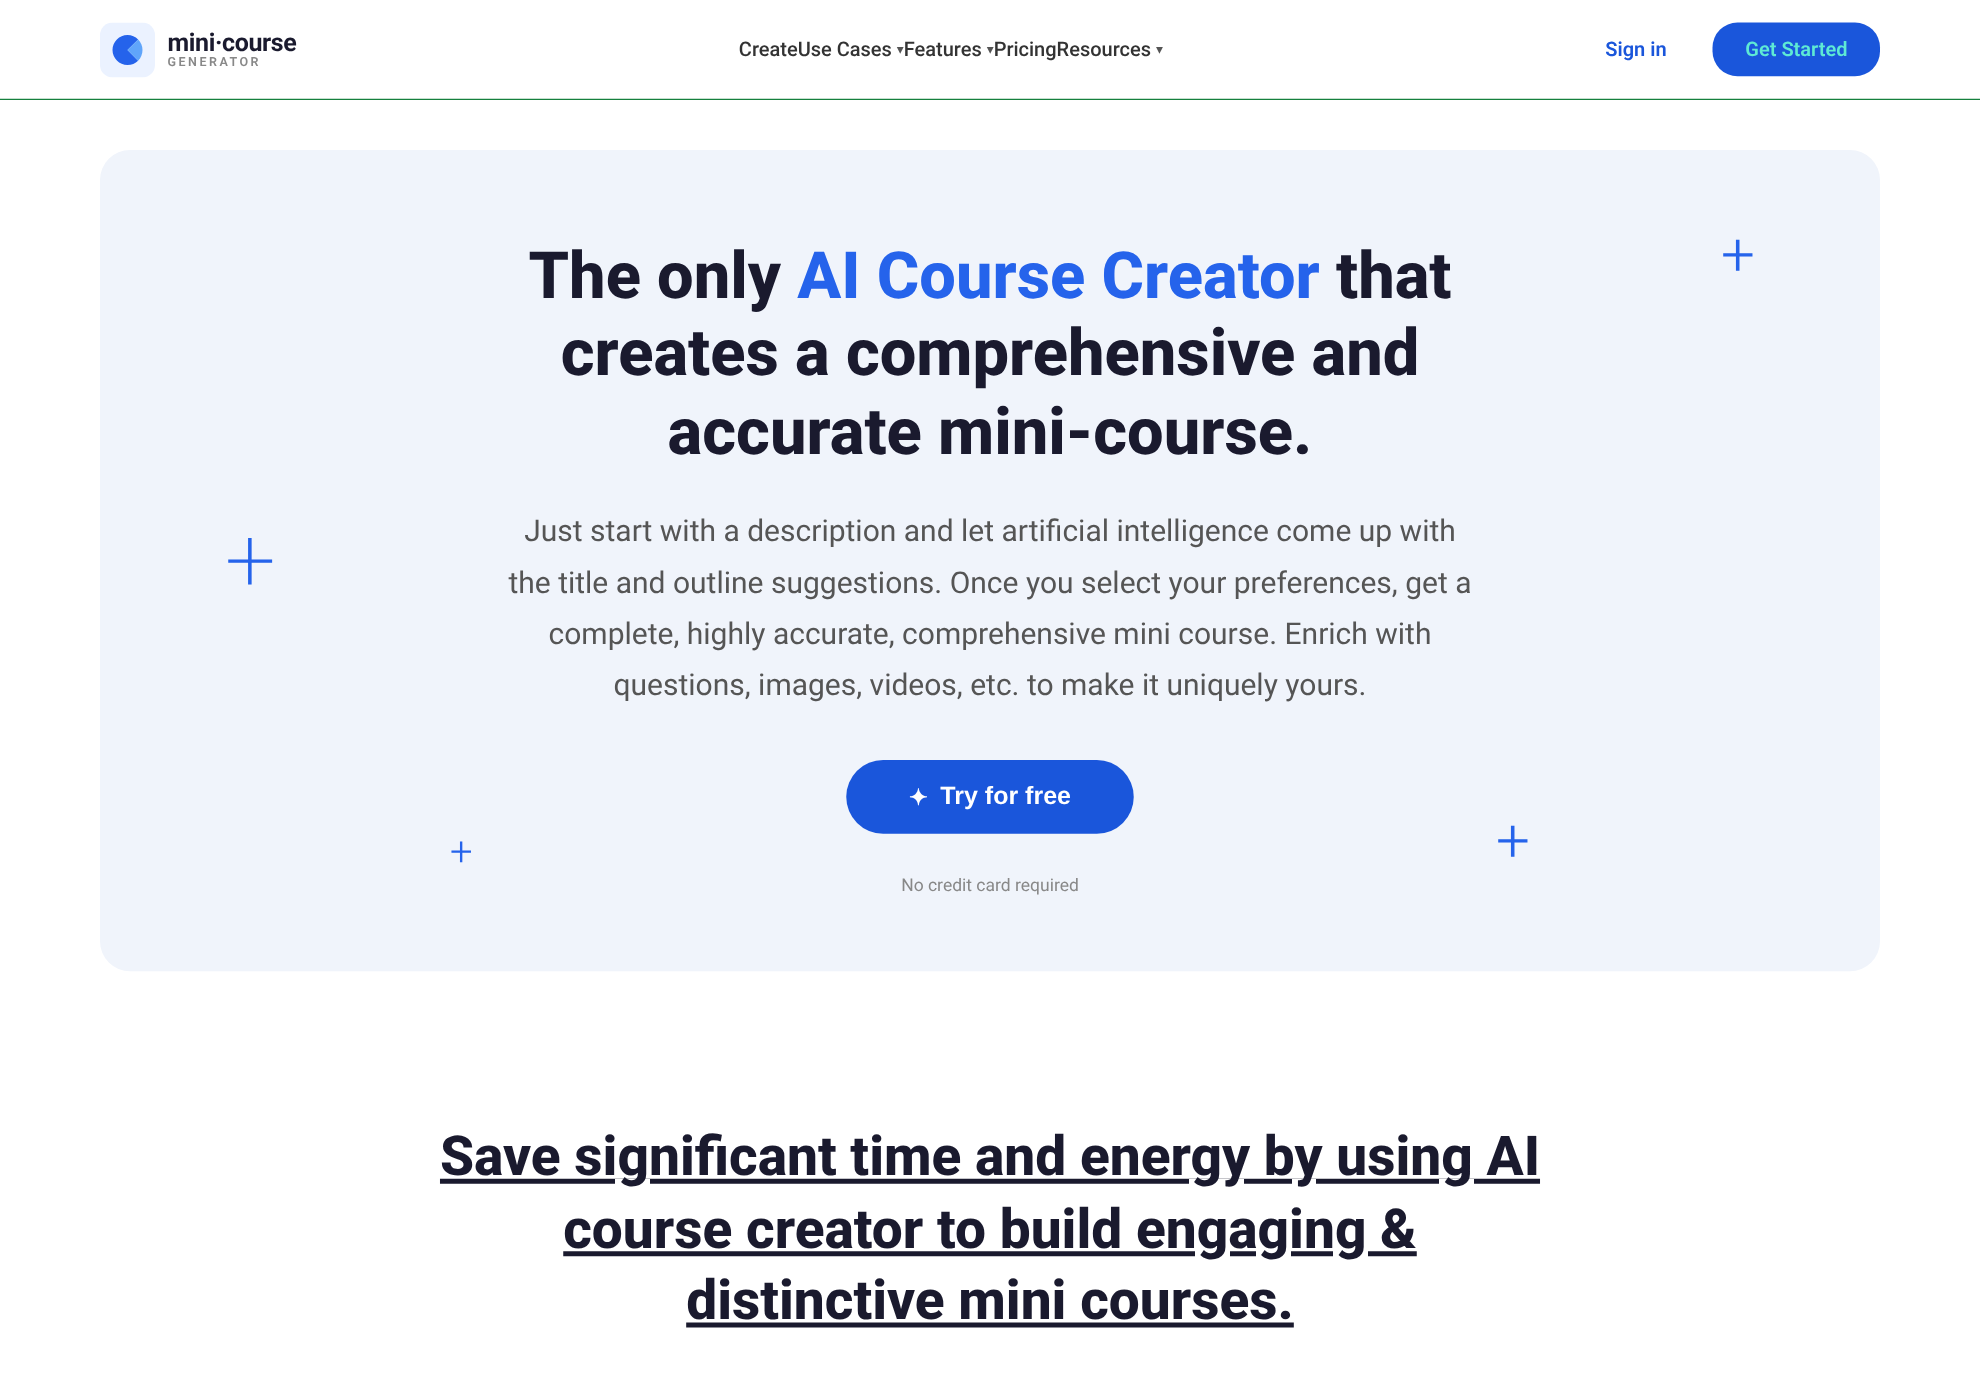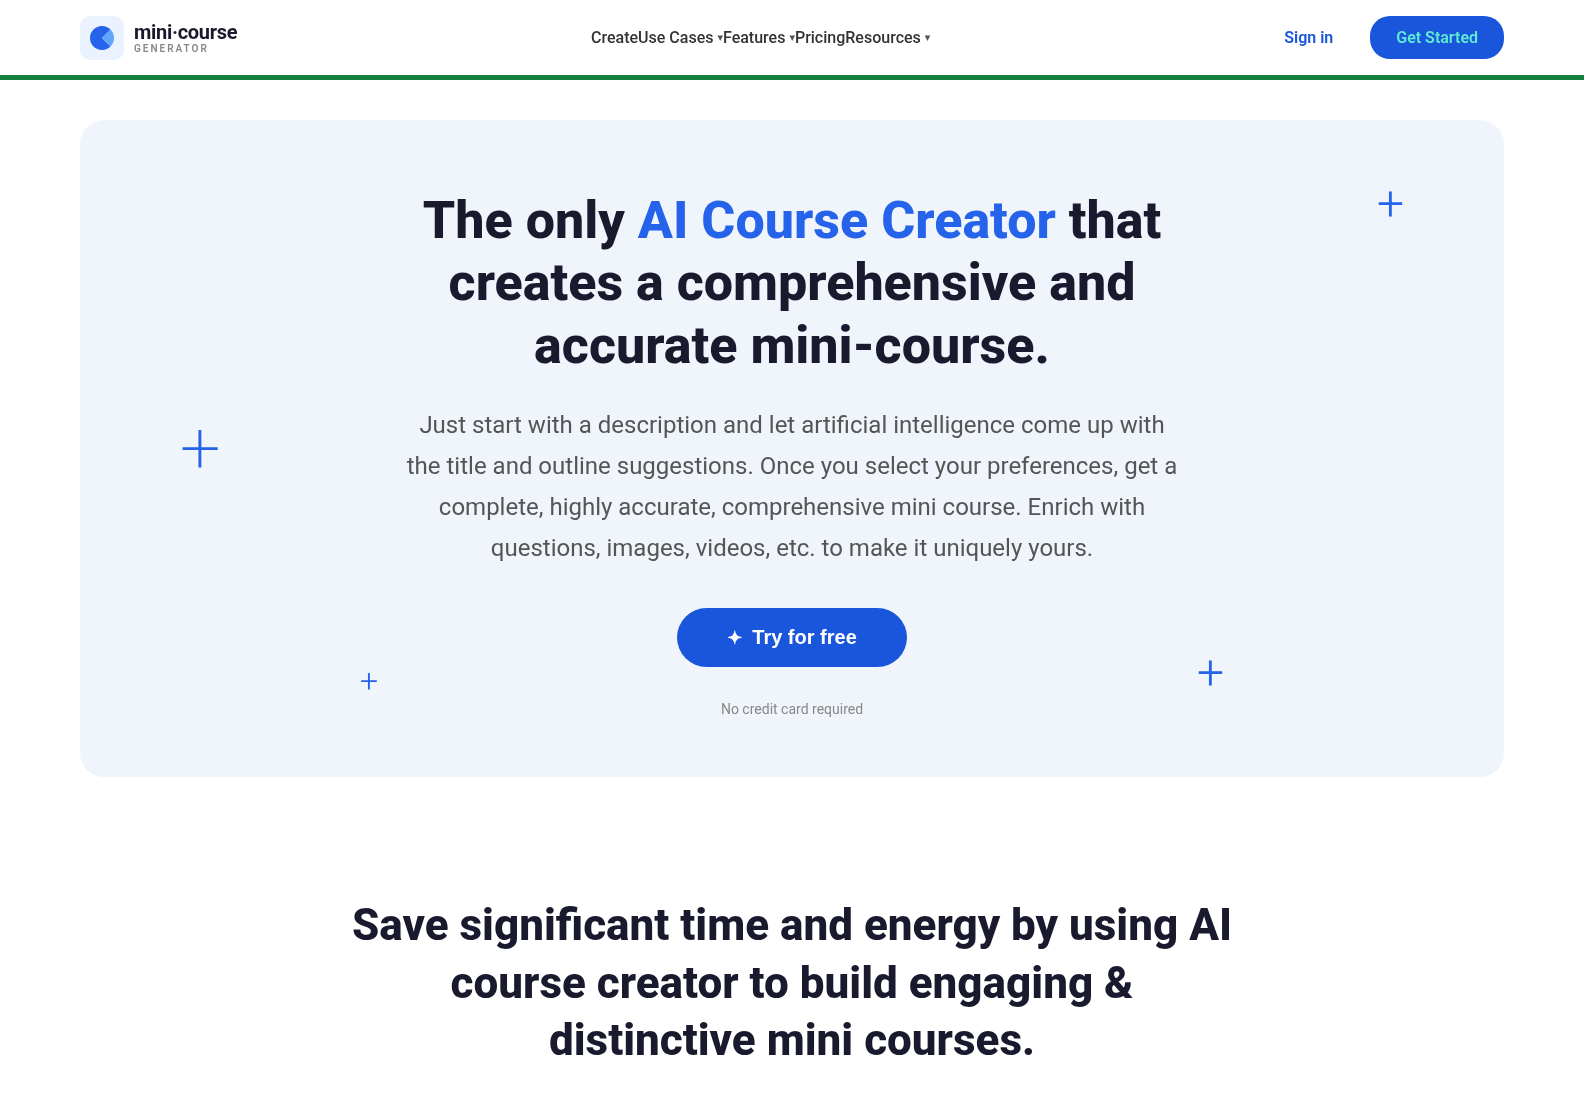--- a/index.html
+++ b/index.html
@@ -18,21 +18,21 @@
     }
 
     
     nav {
       display: flex;
       align-items: center;
       justify-content: space-between;
       padding: 0 80px;
       height: 80px;
       background: #ffffff;
-      border-bottom: 5px solid #15803d;
+      border-bottom: 1px solid #15803d;
     }
 
     .logo-area {
       display: flex;
       align-items: center;
       gap: 10px;
     }
 
     .logo-icon {
       width: 44px;
@@ -207,20 +207,21 @@
       padding: 60px 80px 40px;
     }
 
     .save-title {
       font-size: 44px;
       font-weight: 800;
       color: #1a1a2e;
       line-height: 1.3;
       max-width: 900px;
       margin: 0 auto 50px;
+      text-decoration: underline;
     }
 
     
     .demo-card-wrapper {
       padding: 0 80px 0;
       display: flex;
       justify-content: center;
     }
 
     .demo-card {

